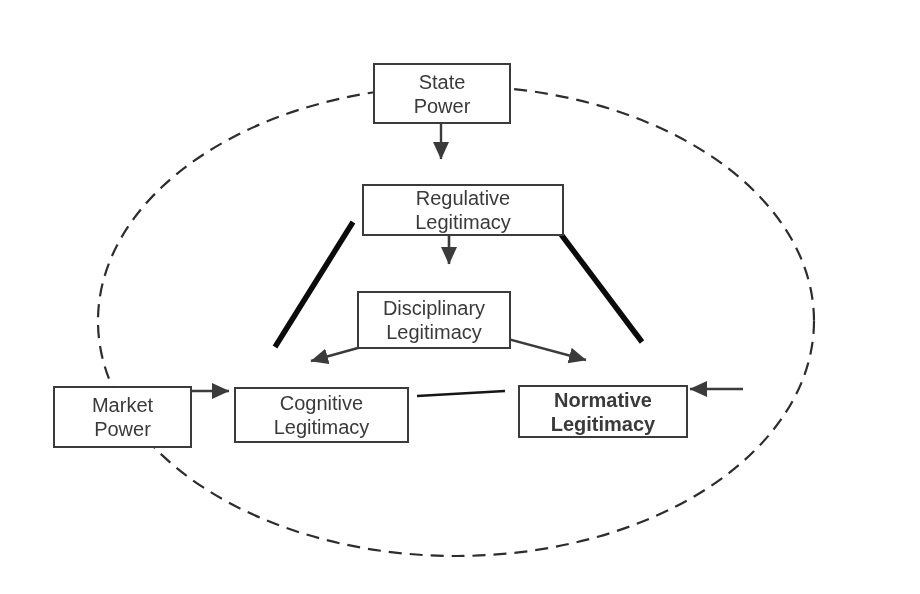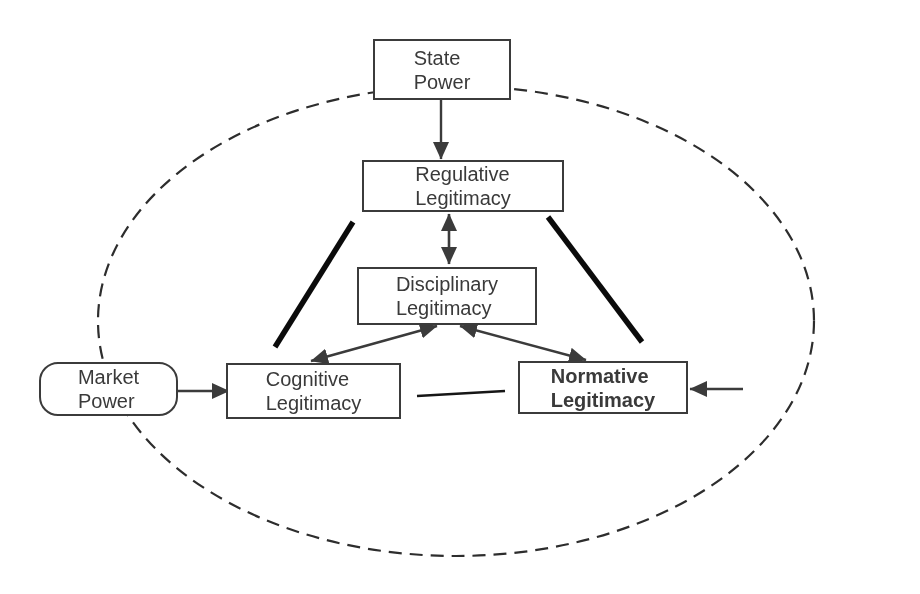--- a/index.html
+++ b/index.html
@@ -32,25 +32,26 @@
     height: 594px;
   }
   .node {
     position: absolute;
     box-sizing: border-box;
     background: var(--node-fill);
     border: 2px solid var(--node-stroke);
     display: flex;
     align-items: center;
     justify-content: center;
-    text-align: left;
+    text-align: center;
     color: var(--text);
     font-size: 20px;
     line-height: 1.2;
     white-space: pre-line;
+    margin-top: 24px;
   }
 </style>
 </head>
 <body>
 
 <div class="canvas">
 
   <svg class="layer" viewBox="0 0 920 594" width="920" height="594" xmlns="http://www.w3.org/2000/svg">
     <defs>
       <marker id="ah" markerUnits="userSpaceOnUse" markerWidth="19" markerHeight="17" refX="17" refY="8" orient="auto-start-reverse">
@@ -73,26 +74,26 @@
 
     <line x1="417" y1="396" x2="505" y2="391" style="stroke: #161616; stroke-width: 2.6;"></line>
   </svg>
 
   <div class="node" style="left:373px; top:39px; width:138px; height:61px;">State
 Power</div>
 
   <div class="node" style="left:362px; top:160px; width:202px; height:52px;">Regulative
 Legitimacy</div>
 
-  <div class="node" style="left:357px; top:267px; width:180px; height:58px;">Disciplinary
+  <div class="node" style="left:357px; top:267px; width:154px; height:58px;">Disciplinary
 Legitimacy</div>
 
-  <div class="node" style="left:226px; top:363px; width:175px; height:56px;">Cognitive
+  <div class="node" style="left:234px; top:363px; width:175px; height:56px;">Cognitive
 Legitimacy</div>
 
   <div class="node" style="left:518px; top:361px; width:170px; height:53px;font-weight:bold;">Normative
 Legitimacy</div>
 
-  <div class="node" style="left:39px; top:362px; width:139px; height:54px;border-radius:19px;">Market
+  <div class="node" style="left:53px; top:362px; width:139px; height:62px;">Market
 Power</div>
 
 
 </div>
 
 </body></html>

